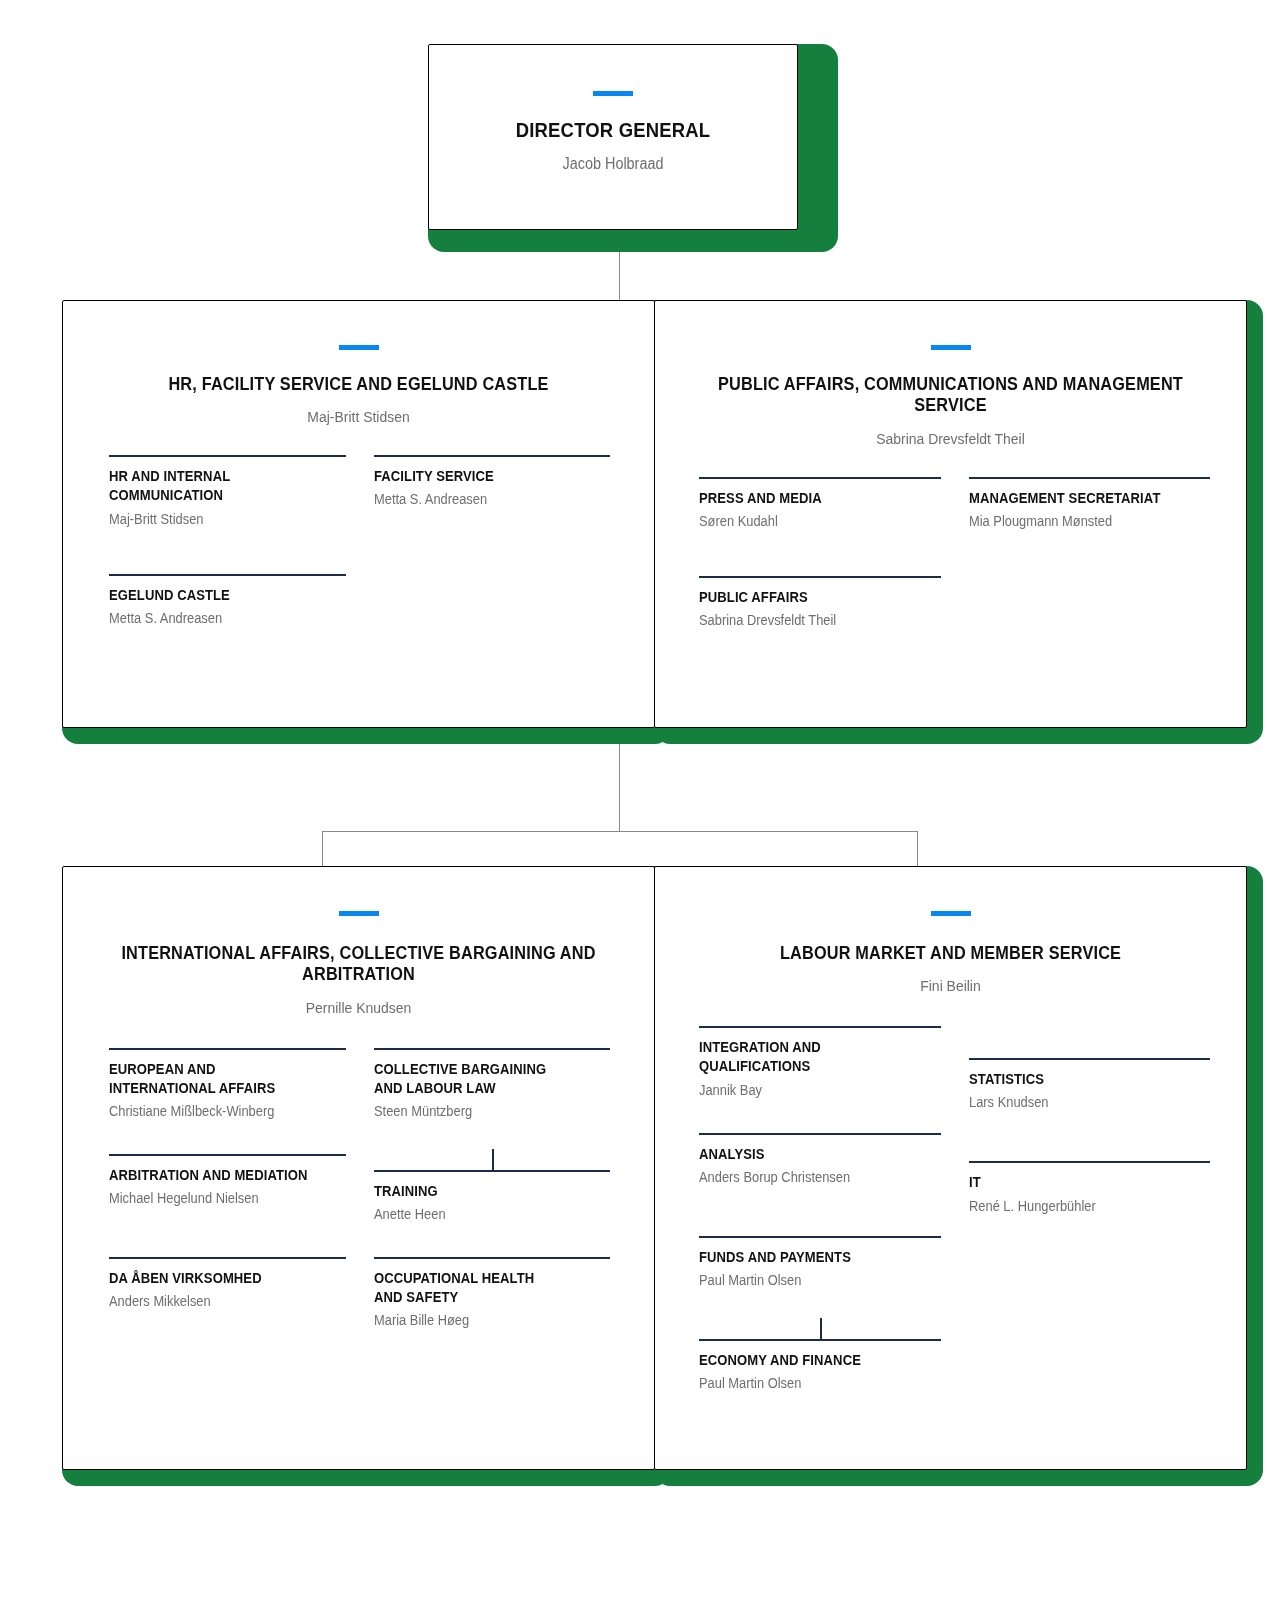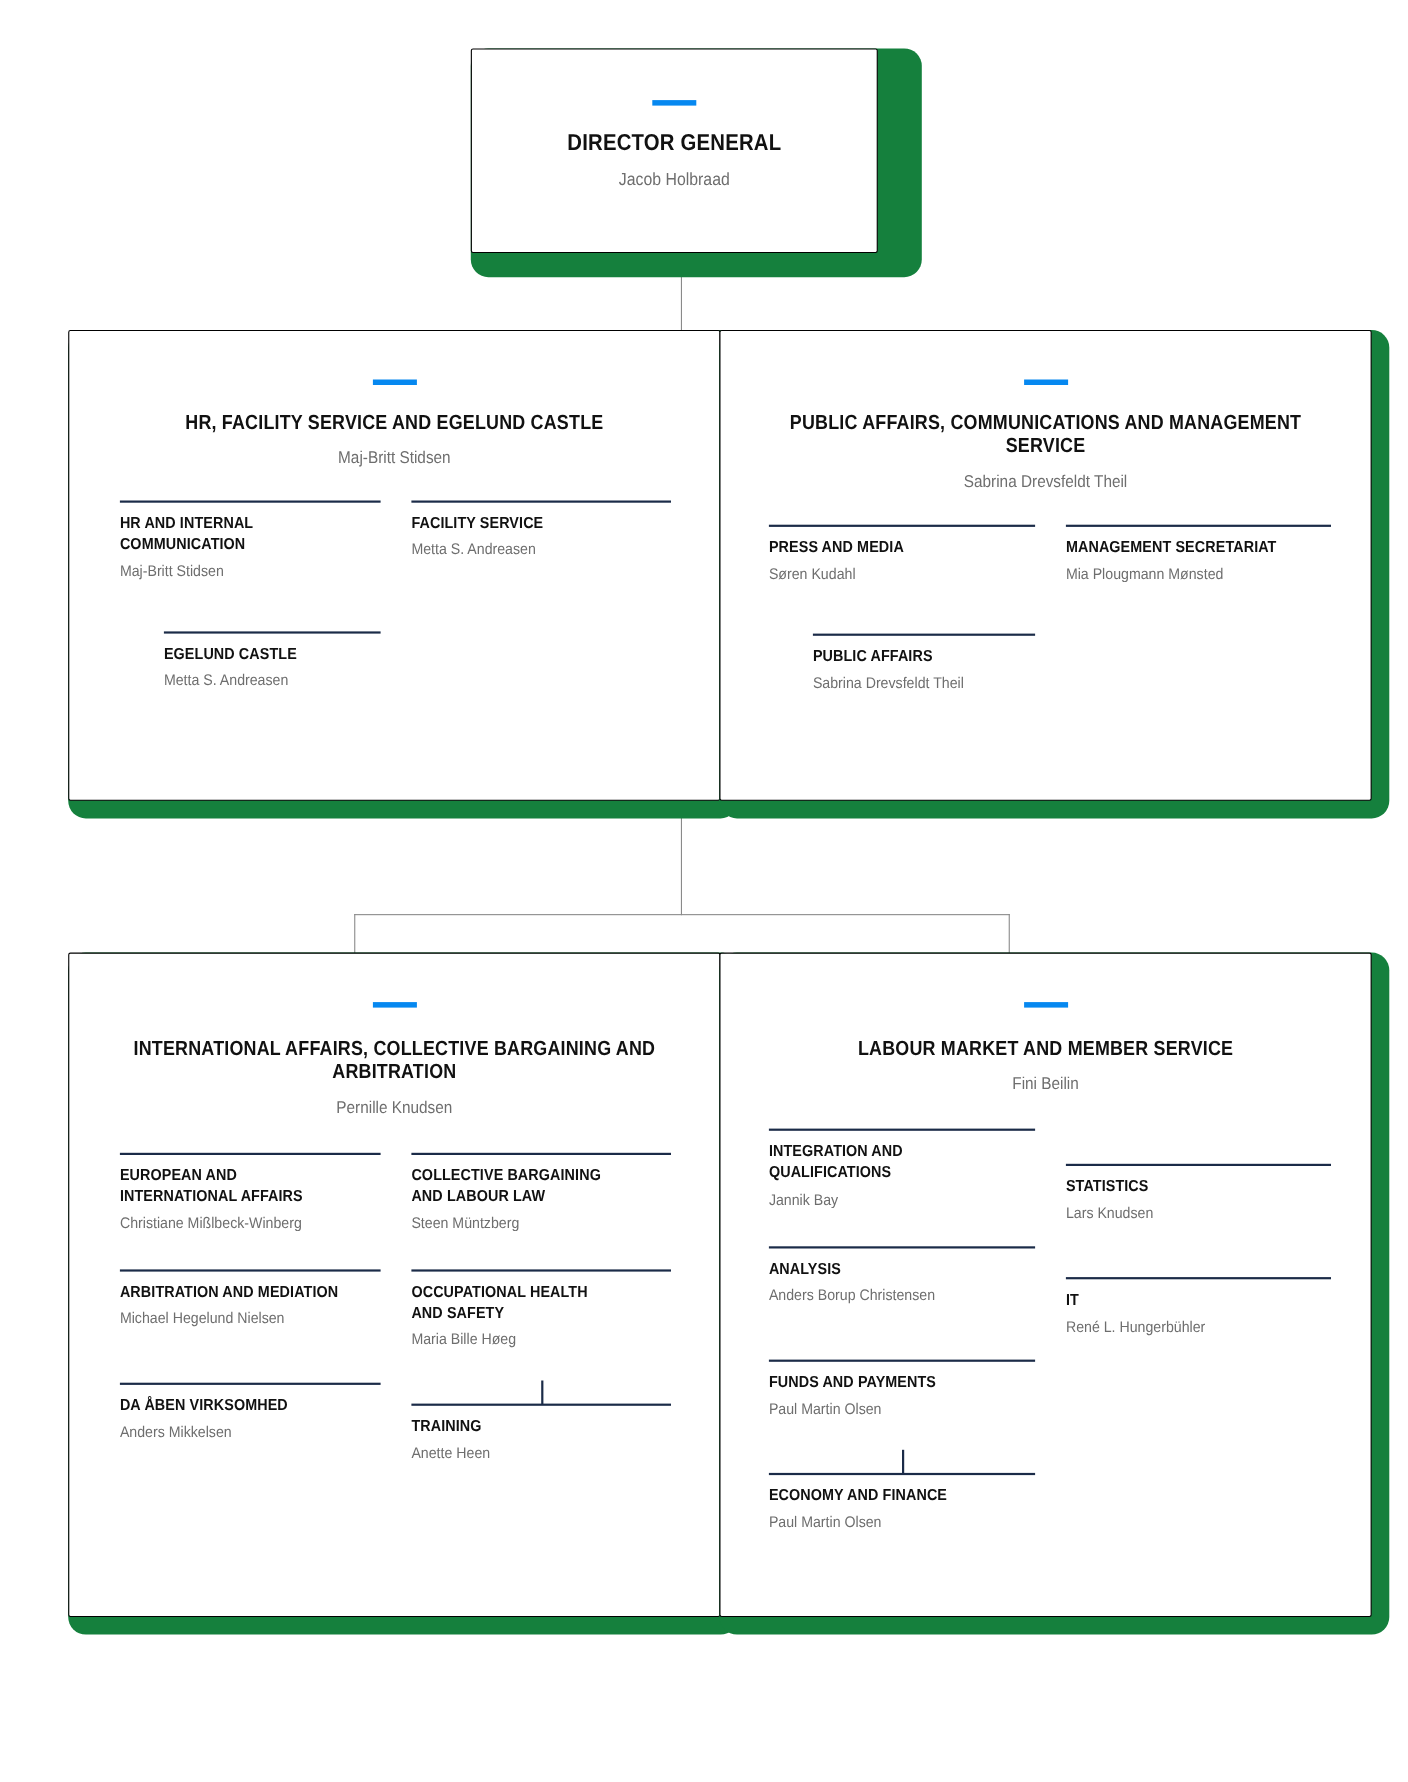--- a/index.html
+++ b/index.html
@@ -142,21 +142,21 @@
     line-height: 1.5;
     margin-top: 3px;
     transform: scaleX(0.92);
     transform-origin: left center;
   }
 
   
   .card.hr .units,
   .card.public .units   { margin-top: 29px; }
   .card.hr .unit.gap,
-  .card.public .unit.gap { margin-top: 44px; margin-left: 40px; }
+  .card.public .unit.gap { margin-top: 44px; }
 
   .card.intl .units,
   .card.labour .units   { margin-top: 31px; }
   .card.intl .unit.gap,
   .card.labour .unit.gap { margin-top: 32px; }
   .card.intl .unit.gap-lg,
   .card.labour .unit.gap-lg { margin-top: 48px; }
 </style>
 </head>
 <body>
@@ -263,32 +263,32 @@
             <div class="unit-person">Anders Mikkelsen</div>
           </div>
         </div>
         <div class="unit-col">
           <div class="unit">
             <div class="divider"></div>
             <div class="unit-name">COLLECTIVE BARGAINING
 AND LABOUR LAW</div>
             <div class="unit-person">Steen Müntzberg</div>
           </div>
+          <div class="unit gap-lg">
+            <div class="divider"></div>
+            <div class="tick"></div>
+            <div class="unit-name">TRAINING</div>
+            <div class="unit-person">Anette Heen</div>
+          </div>
           <div class="unit gap">
             <div class="divider"></div>
             <div class="unit-name">OCCUPATIONAL HEALTH
 AND SAFETY</div>
             <div class="unit-person">Maria Bille Høeg</div>
           </div>
-          <div class="unit gap-lg">
-            <div class="divider"></div>
-            <div class="tick"></div>
-            <div class="unit-name">TRAINING</div>
-            <div class="unit-person">Anette Heen</div>
-          </div>
         </div>
       </div>
     </div>
   </div>
 
   <div class="card big labour">
     <div class="inner">
       <div class="accent-bar"></div>
       <div class="card-title">LABOUR MARKET AND MEMBER SERVICE</div>
       <div class="card-lead">Fini Beilin</div>

